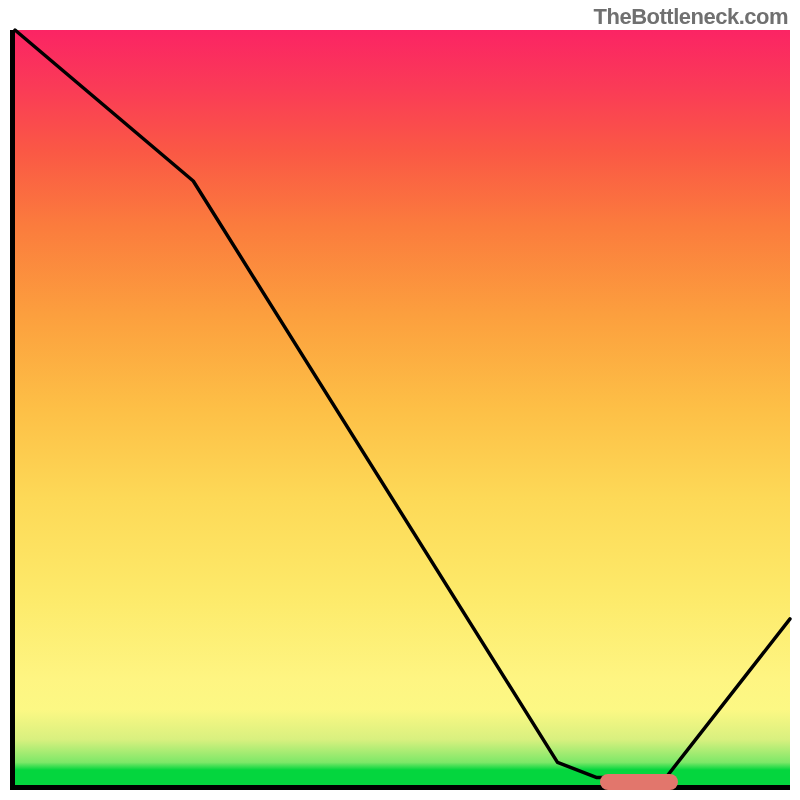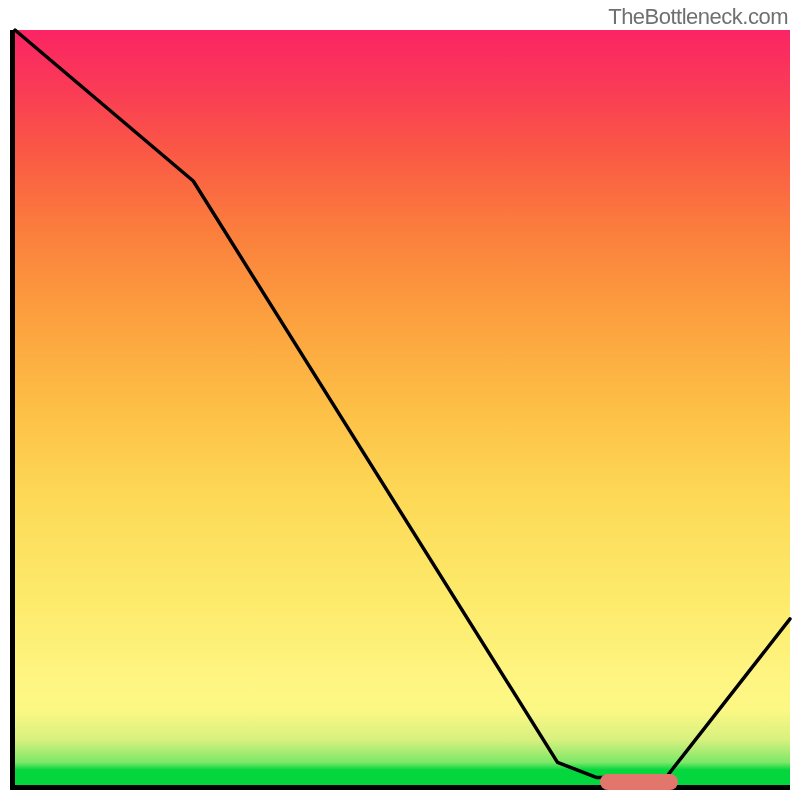--- a/index.html
+++ b/index.html
@@ -8,21 +8,21 @@
     height: 800px;
     background: #ffffff;
     position: relative;
     font-family: Arial, Helvetica, sans-serif;
   }
   .watermark {
     position: absolute;
     top: 4px;
     right: 12px;
     font-size: 22px;
-    font-weight: normal;
+    font-weight: bold;
     color: #707070;
     letter-spacing: -0.5px;
   }
   .plot-frame {
     position: absolute;
     top: 30px;
     left: 10px;
     width: 780px;
     height: 760px;
     border-left: 5px solid #000;

